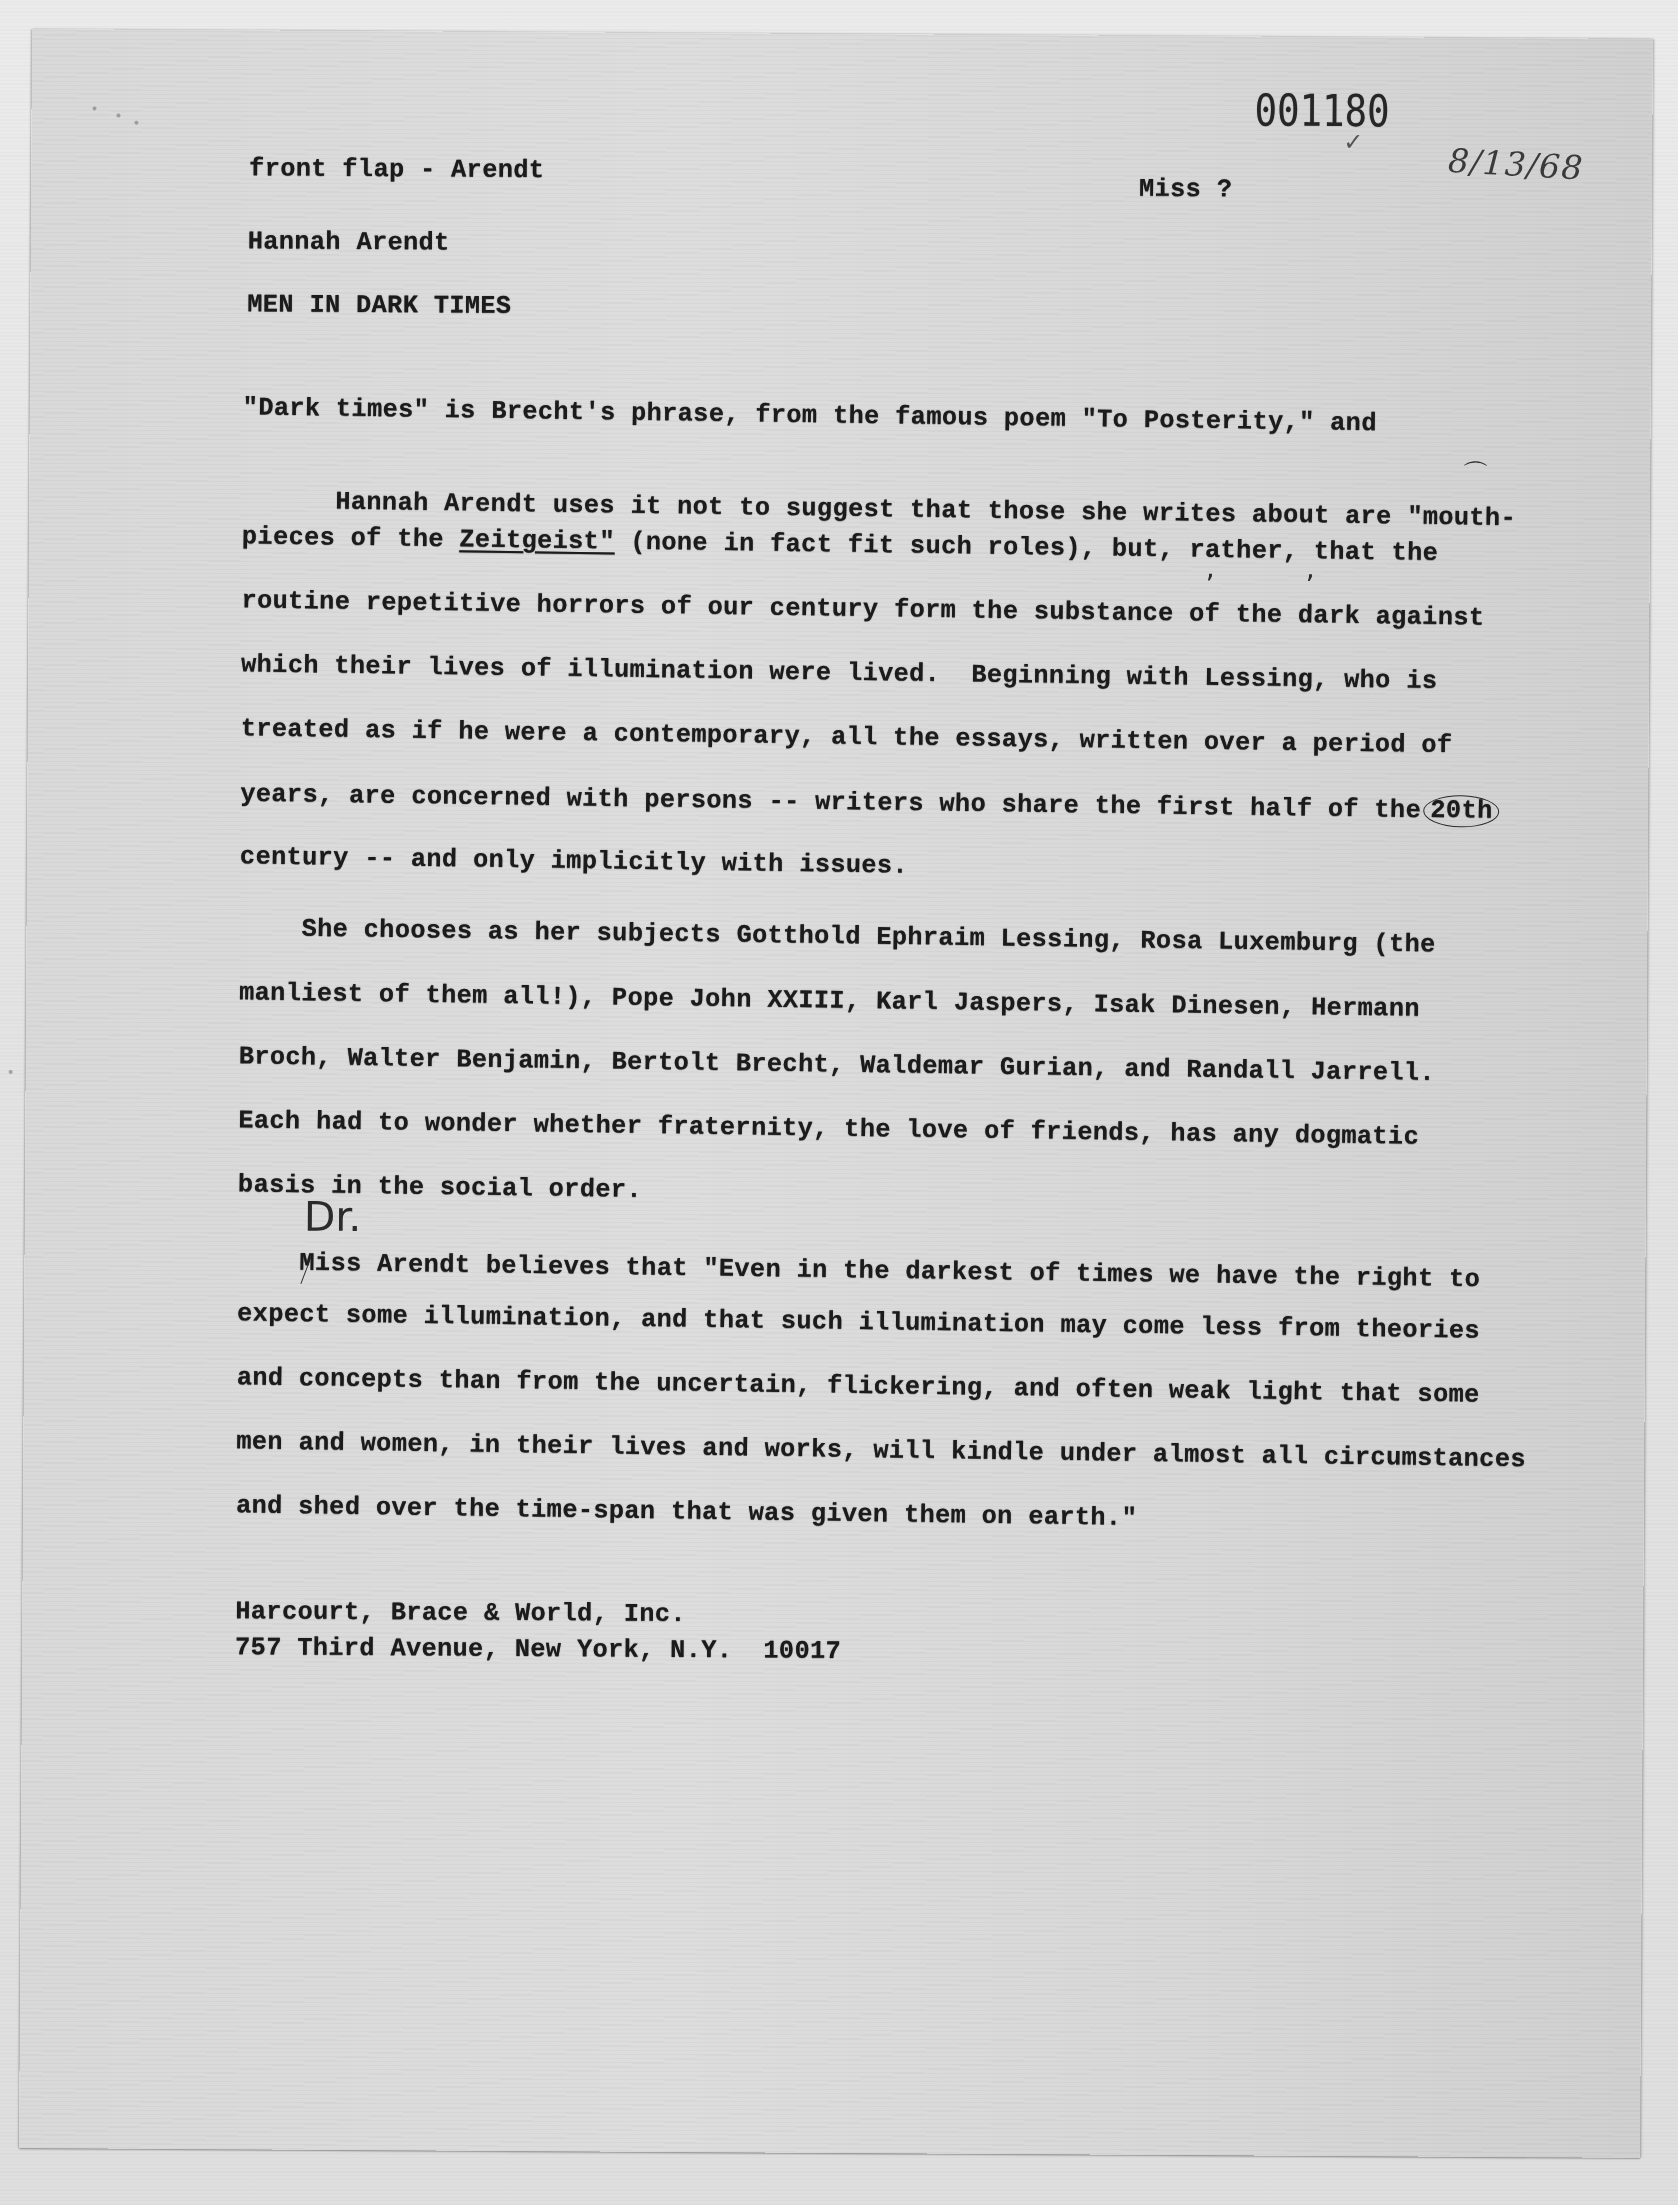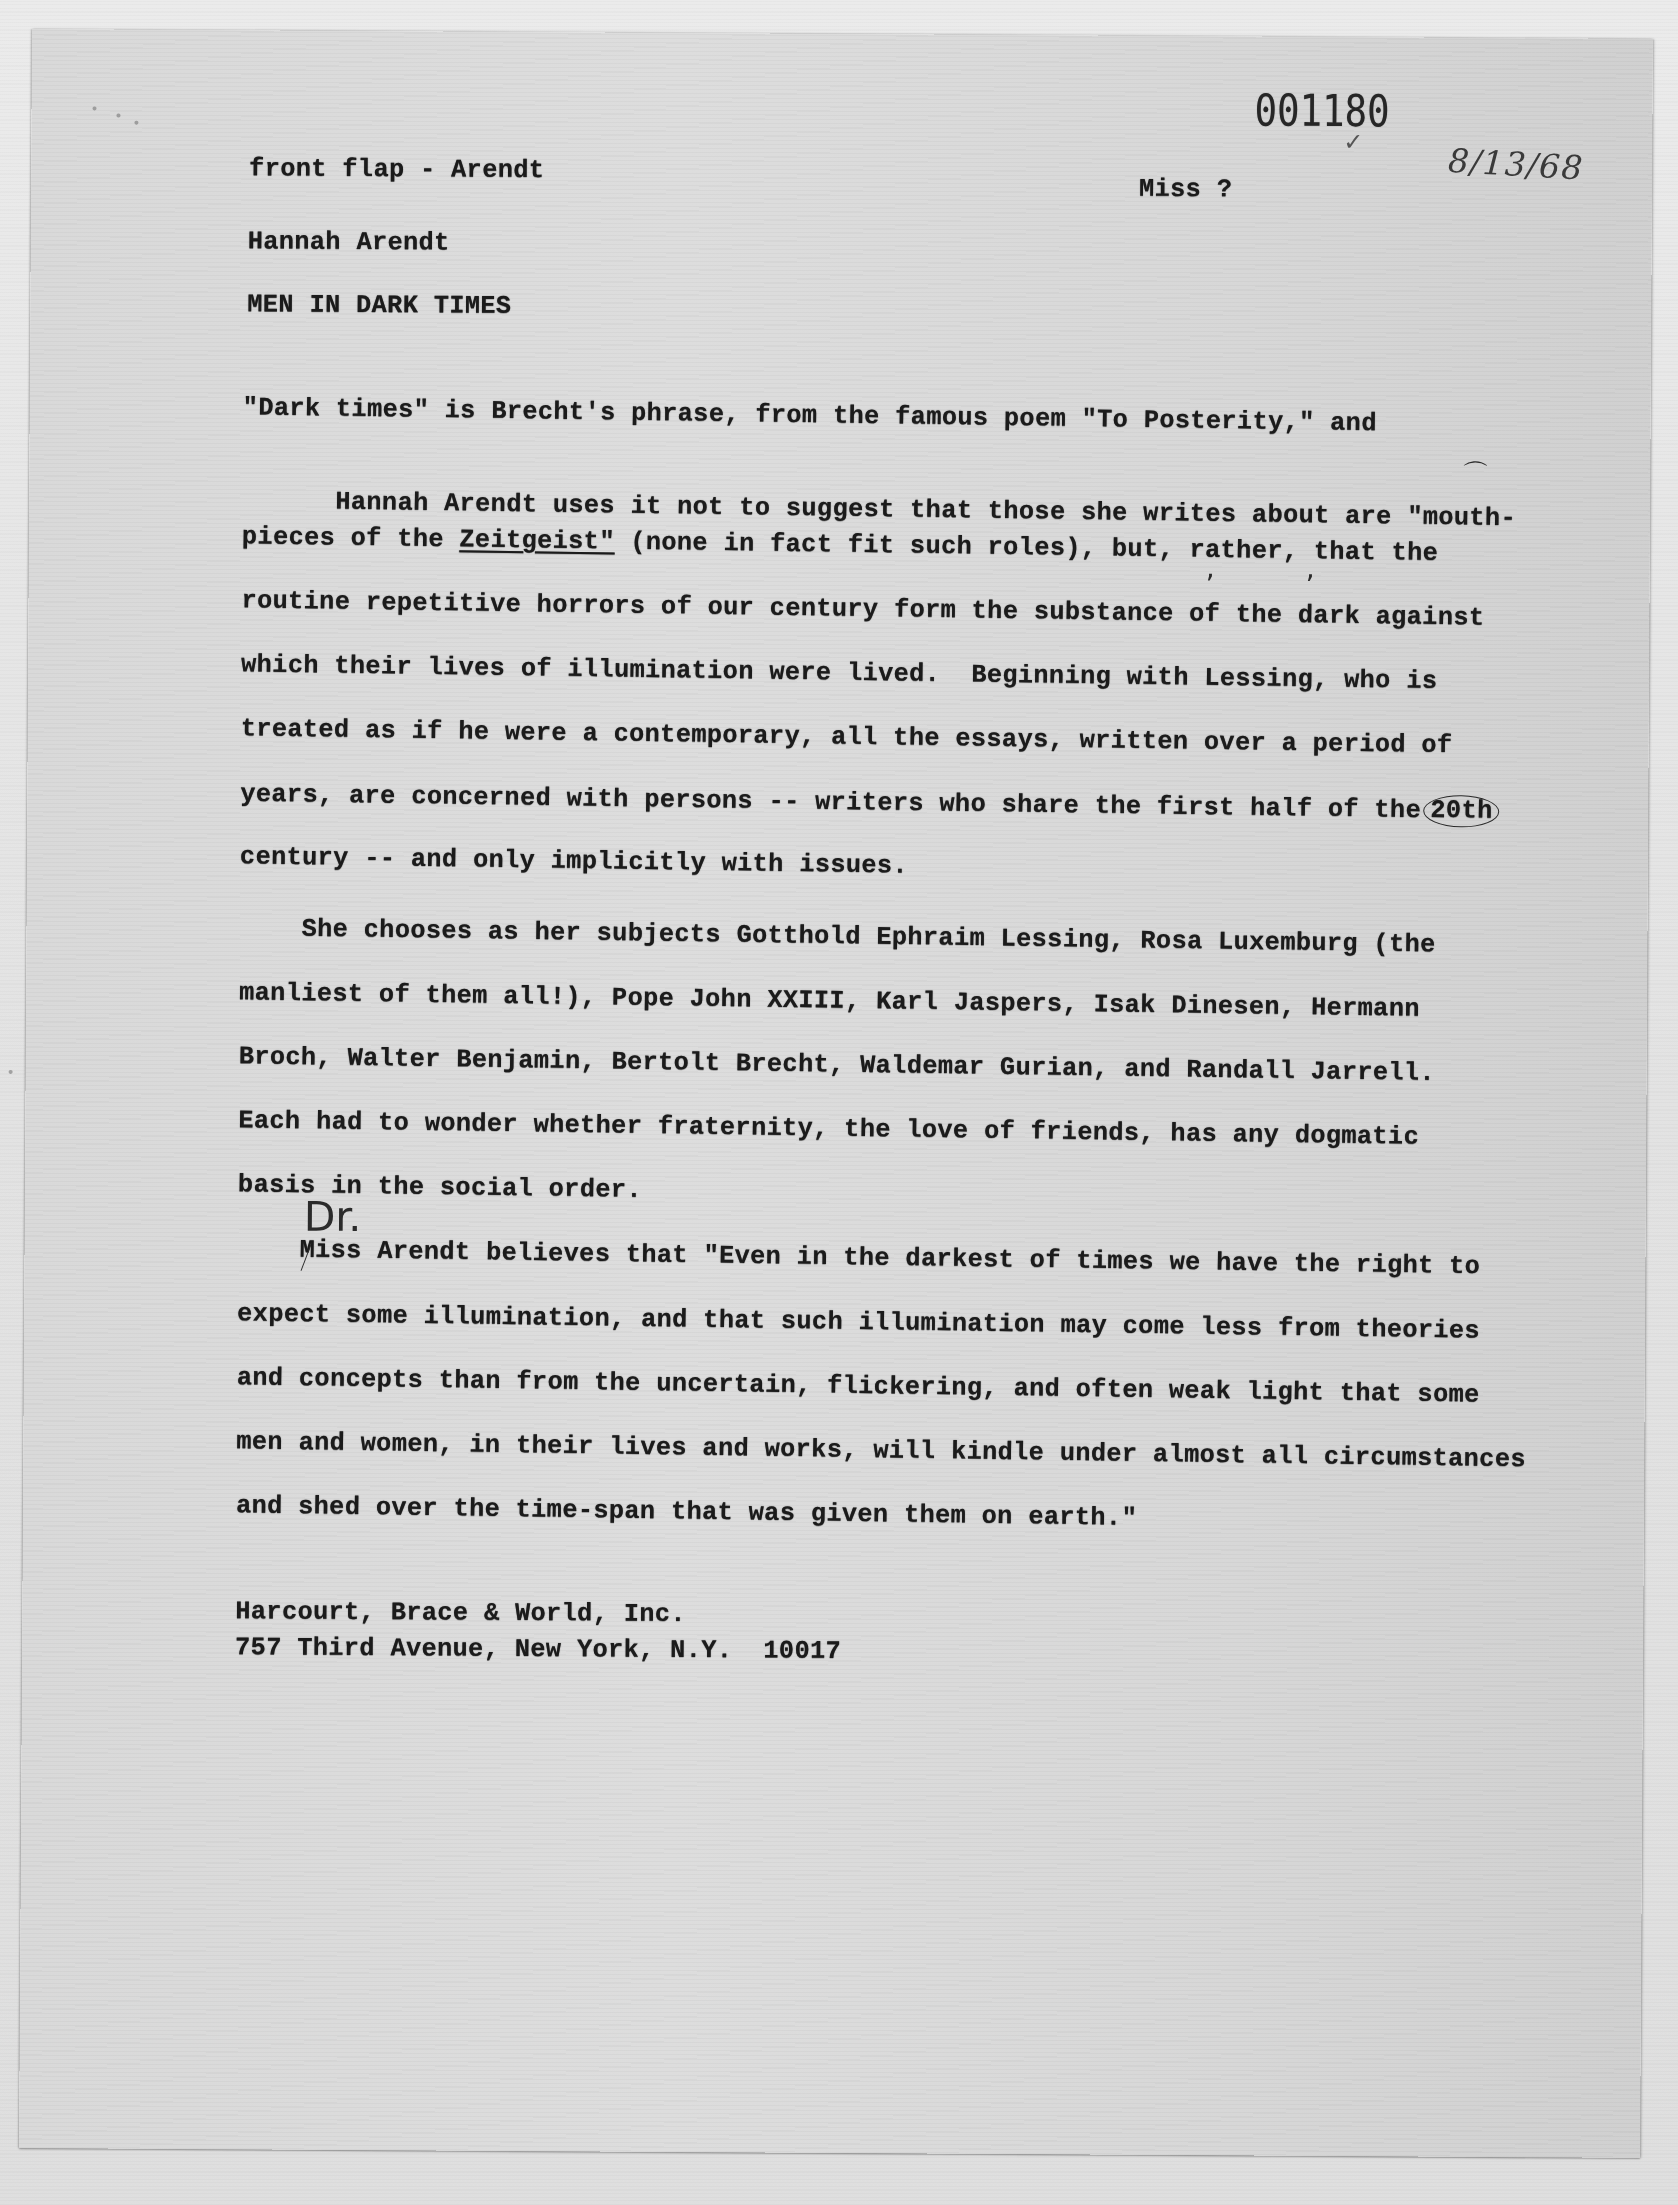--- a/index.html
+++ b/index.html
@@ -89,20 +89,21 @@
     }
     .caret-mark {
       position: absolute;
       font-family: "DejaVu Sans", sans-serif;
       font-size: 28px;
       color: #2b2b2b;
     }
     .struck {
       position: relative;
       display: inline-block;
+      margin-top: 13px;
     }
     .struck::after {
       content: "";
       position: absolute;
       left: 10%;
       top: 30%;
       width: 70%;
       height: 90%;
       border-left: 1.8px solid #2b2b2b;
       transform: skewX(-20deg);

